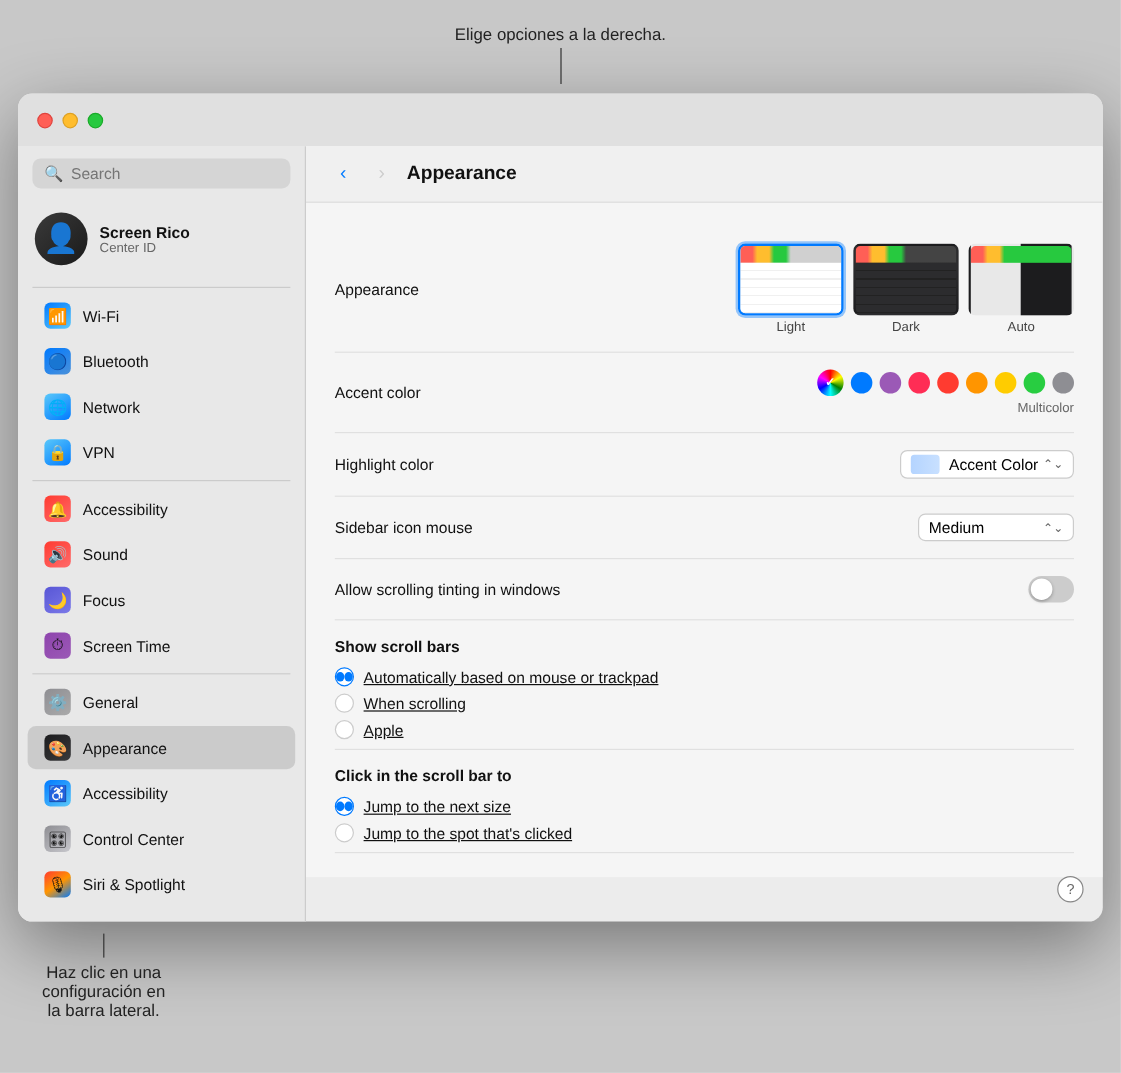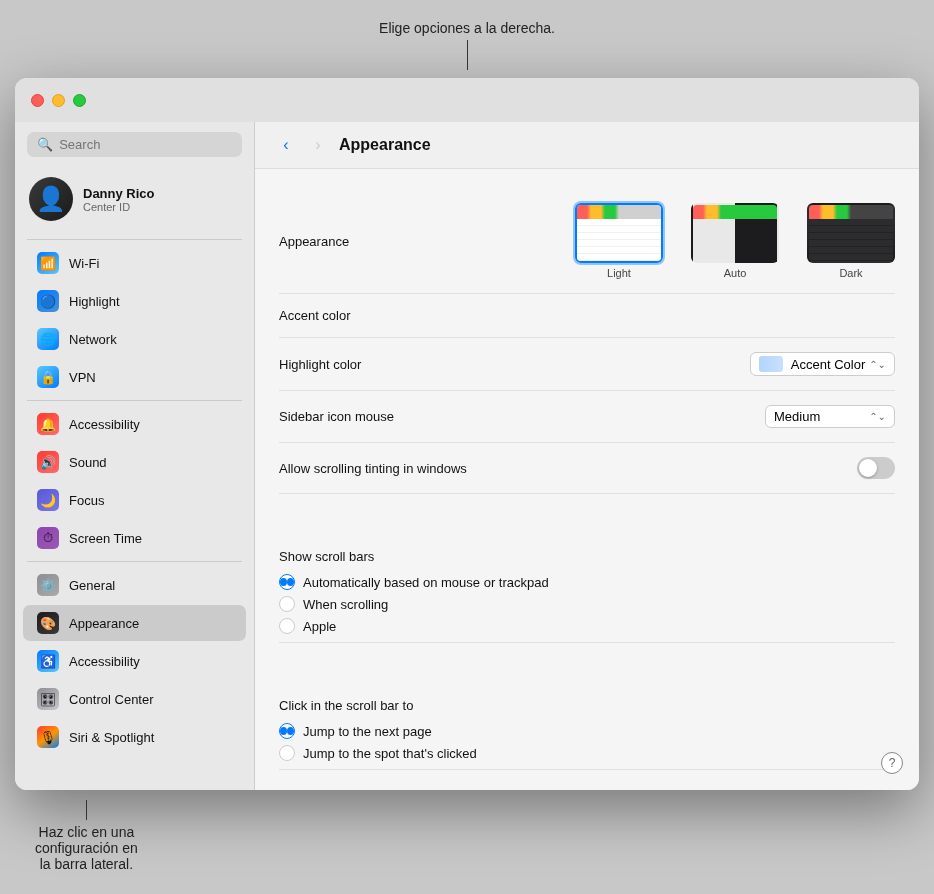--- a/index.html
+++ b/index.html
@@ -263,21 +263,21 @@
 
     .setting-control {
       display: flex;
       align-items: center;
       gap: 8px;
     }
 
     
     .appearance-options {
       display: flex;
-      gap: 28px;
+      gap: 8px;
     }
 
     .appearance-thumb {
       display: flex;
       flex-direction: column;
       align-items: center;
       gap: 4px;
       cursor: pointer;
     }
 
@@ -454,20 +454,21 @@
       width: 100%;
     }
 
     .radio-item {
       display: flex;
       align-items: center;
       gap: 8px;
       font-size: 13px;
       color: #111;
       cursor: pointer;
+      text-decoration: underline;
     }
 
     .radio-circle {
       width: 16px;
       height: 16px;
       border-radius: 50%;
       border: 1.5px solid #ccc;
       background: white;
       display: flex;
       align-items: center;
@@ -487,23 +488,22 @@
       background: #007aff;
       border-radius: 50%;
     }
 
     .setting-section-row {
       padding: 14px 0 8px;
       border-bottom: 1px solid #e0e0e0;
     }
 
     .setting-section-row .setting-label {
-      font-weight: 400;
+      font-weight: 700;
       margin-bottom: 10px;
-      margin-top: 41px;
     }
 
     .help-button {
       width: 22px;
       height: 22px;
       border-radius: 50%;
       border: 1.5px solid #888;
       display: flex;
       align-items: center;
       justify-content: center;
@@ -580,35 +580,35 @@
           <span class="search-icon-svg">🔍</span>
           <input class="search-input" type="text" placeholder="Search" style="">
         </div>
       </div>
 
       <div class="user-profile">
         <div class="avatar">
           <span class="avatar-face">👤</span>
         </div>
         <div class="user-info">
-          <span class="user-name">Danny Rico</span>
+          <span class="user-name">Screen Rico</span>
           <span class="user-sub">Center ID</span>
         </div>
       </div>
 
       <div class="sidebar-divider"></div>
 
       <div class="sidebar-item">
         <div class="sidebar-icon icon-wifi">📶</div>
         <span>Wi-Fi</span>
       </div>
 
       <div class="sidebar-item">
         <div class="sidebar-icon icon-bluetooth">🔵</div>
-        <span>Highlight</span>
+        <span>Bluetooth</span>
       </div>
 
       <div class="sidebar-item">
         <div class="sidebar-icon icon-network">🌐</div>
         <span>Network</span>
       </div>
 
       <div class="sidebar-item">
         <div class="sidebar-icon icon-vpn">🔒</div>
         <span>VPN</span>
@@ -677,32 +677,48 @@
         <div class="detail-body">
 
           <div class="setting-row">
             <span class="setting-label">Appearance</span>
             <div class="setting-control appearance-options">
               <div class="appearance-thumb">
                 <div class="thumb-img thumb-light selected"></div>
                 <span class="thumb-label">Light</span>
               </div>
               <div class="appearance-thumb">
+                <div class="thumb-img thumb-dark"></div>
+                <span class="thumb-label">Dark</span>
+              </div>
+              <div class="appearance-thumb">
                 <div class="thumb-img thumb-auto"></div>
                 <span class="thumb-label">Auto</span>
               </div>
-              <div class="appearance-thumb">
-                <div class="thumb-img thumb-dark"></div>
-                <span class="thumb-label">Dark</span>
+            </div>
+          </div>
+
+          <div class="setting-row">
+            <span class="setting-label">Accent color</span>
+            <div class="setting-control">
+              <div class="accent-colors">
+                <div class="color-row">
+                  <div class="color-swatch selected" style="background: conic-gradient(red, yellow, green, cyan, blue, magenta, red); width:22px; height:22px;"></div>
+                  <div class="color-swatch" style="background:#007aff;"></div>
+                  <div class="color-swatch" style="background:#9b59b6;"></div>
+                  <div class="color-swatch" style="background:#ff2d55;"></div>
+                  <div class="color-swatch" style="background:#ff3b30;"></div>
+                  <div class="color-swatch" style="background:#ff9500;"></div>
+                  <div class="color-swatch" style="background:#ffcc00;"></div>
+                  <div class="color-swatch" style="background:#28cd41;"></div>
+                  <div class="color-swatch" style="background:#8e8e93;"></div>
+                </div>
+                <div class="color-name">Multicolor</div>
               </div>
             </div>
-          </div>
-
-          <div class="setting-row">
-            <span class="setting-label">Accent color</span>
           </div>
 
           <div class="setting-row">
             <span class="setting-label">Highlight color</span>
             <div class="setting-control">
               <div class="dropdown-select">
                 <div class="highlight-preview"></div>
                 <span>Accent Color</span>
                 <span class="dropdown-arrow">⌃⌄</span>
               </div>
@@ -749,21 +765,21 @@
             </div>
           </div>
 
           <div class="setting-section-row">
             <div class="setting-label">Click in the scroll bar to</div>
             <div class="radio-group">
               <label class="radio-item">
                 <div class="radio-circle selected">
                     <div style="width: 8px; height: 8px; background: rgb(0, 122, 255); border-radius: 50%;"></div>
                   </div>
-                <span>Jump to the next page</span>
+                <span>Jump to the next size</span>
               </label>
               <label class="radio-item">
                 <div class="radio-circle"></div>
                 <span>Jump to the spot that's clicked</span>
               </label>
             </div>
           </div>
 
         </div>
       </div>

